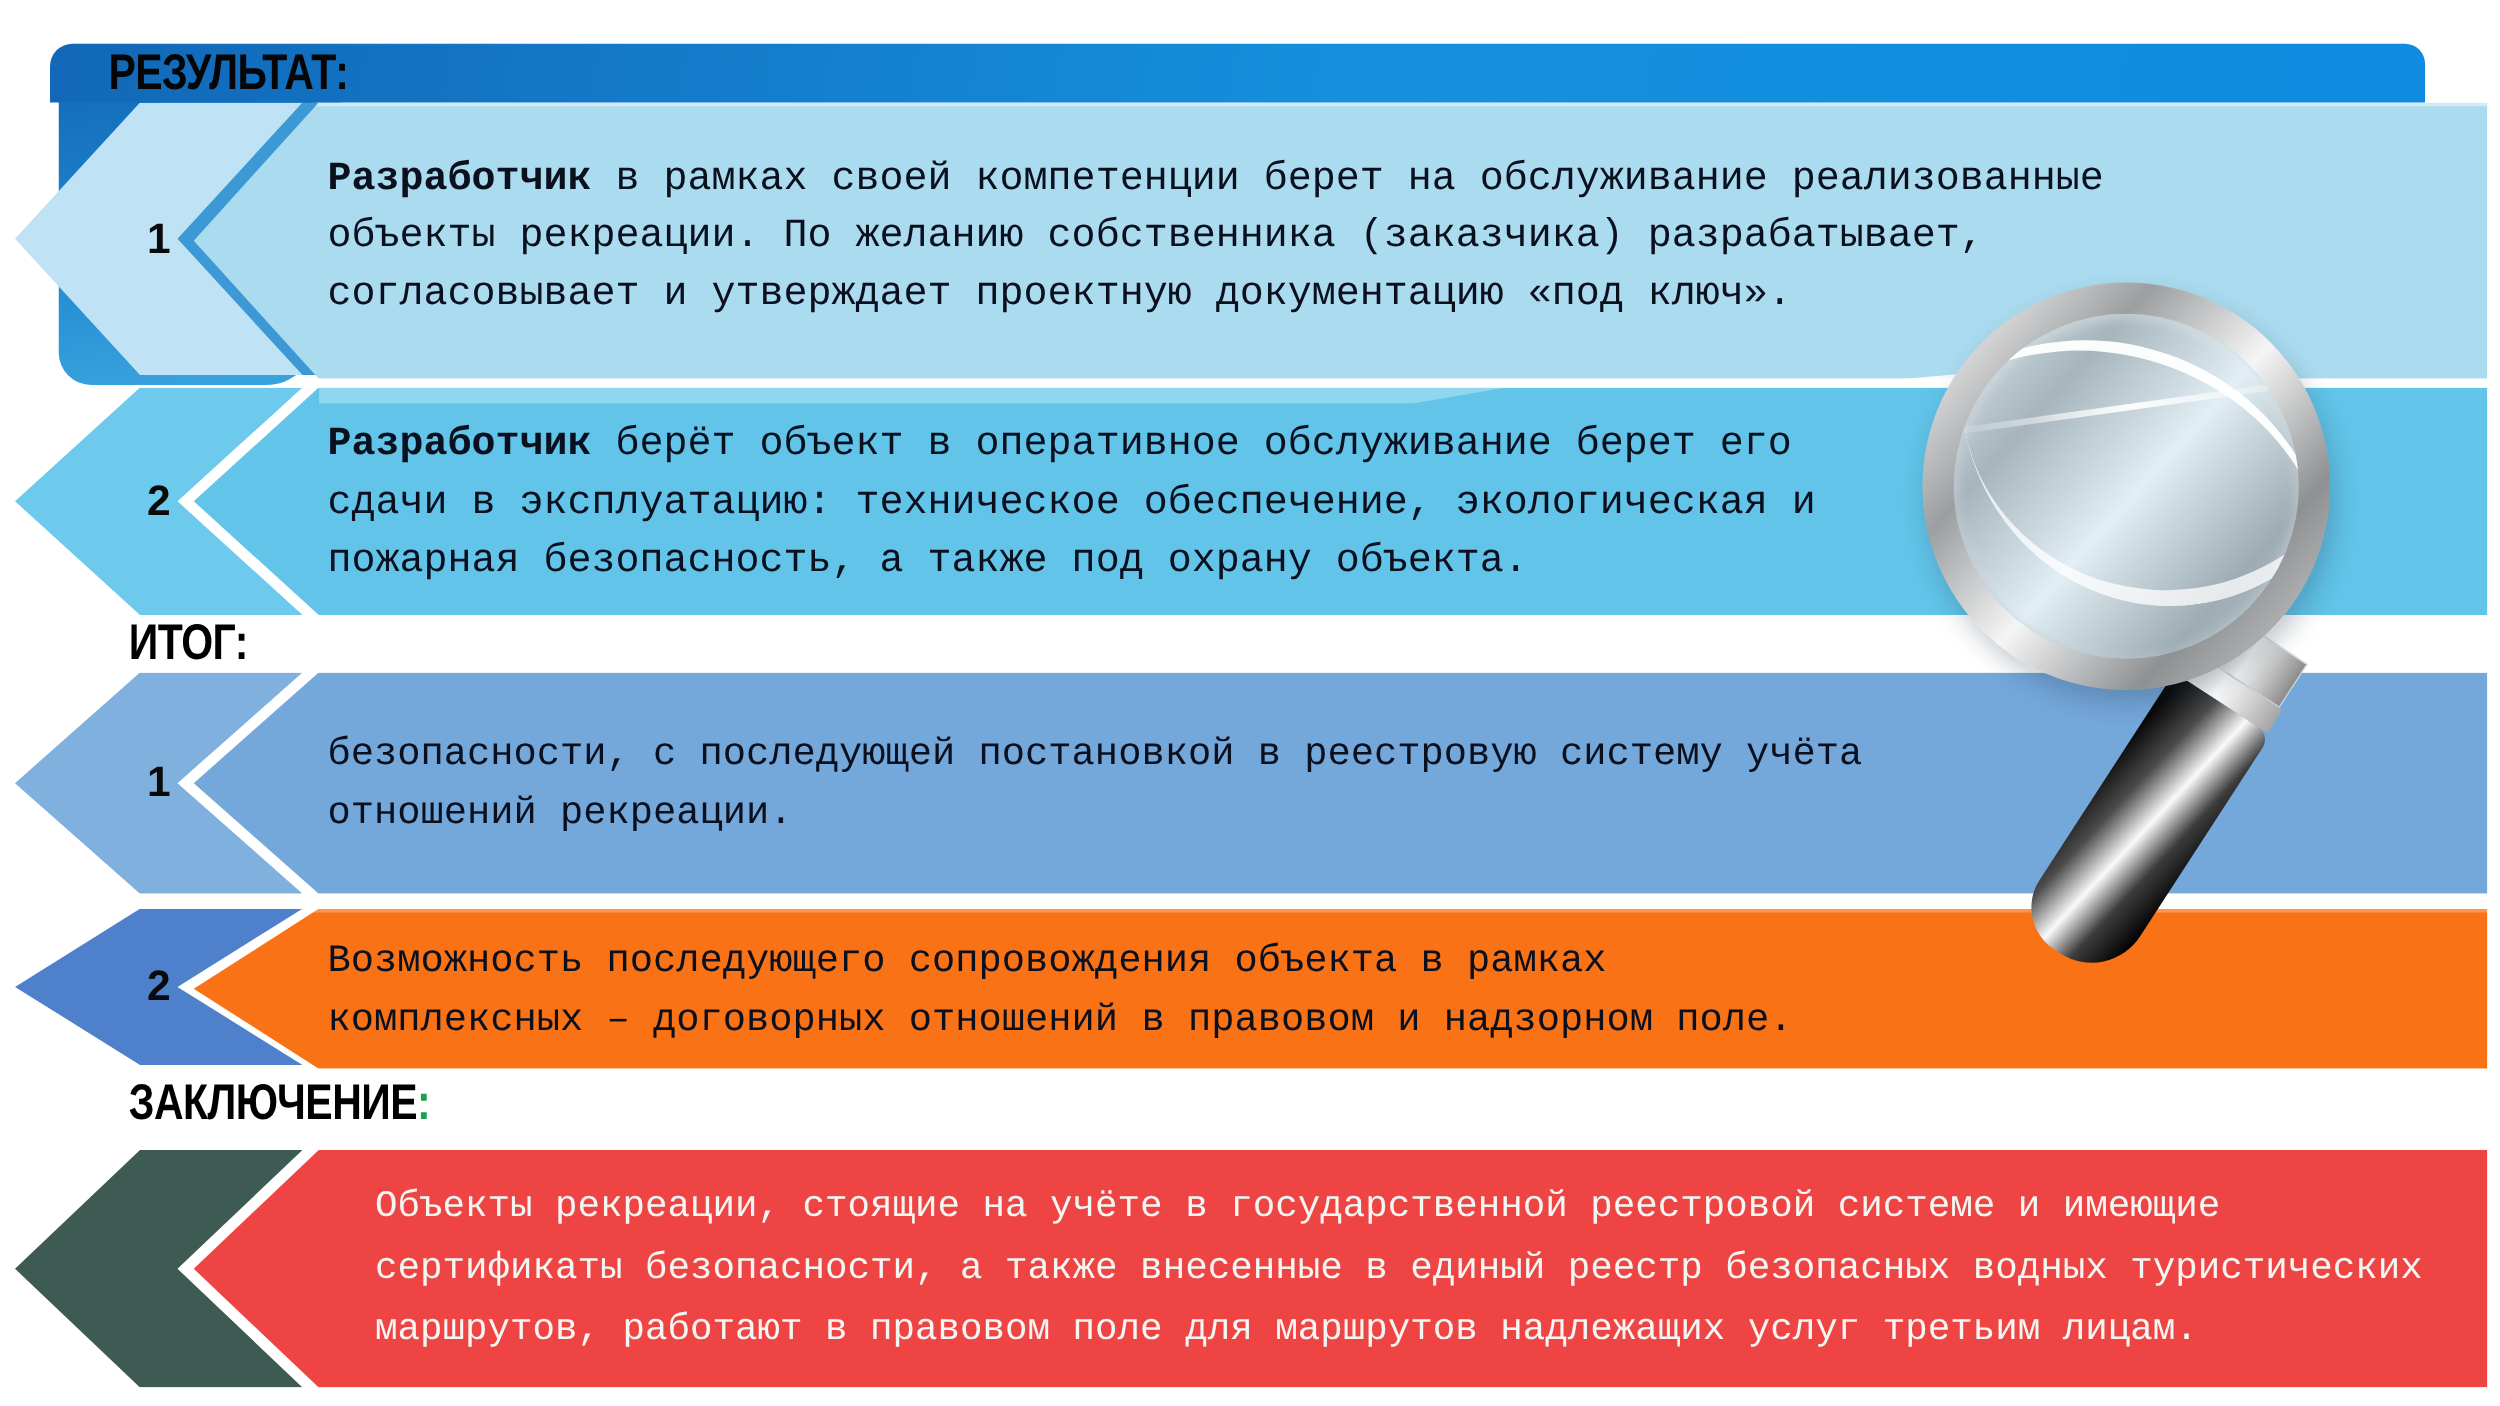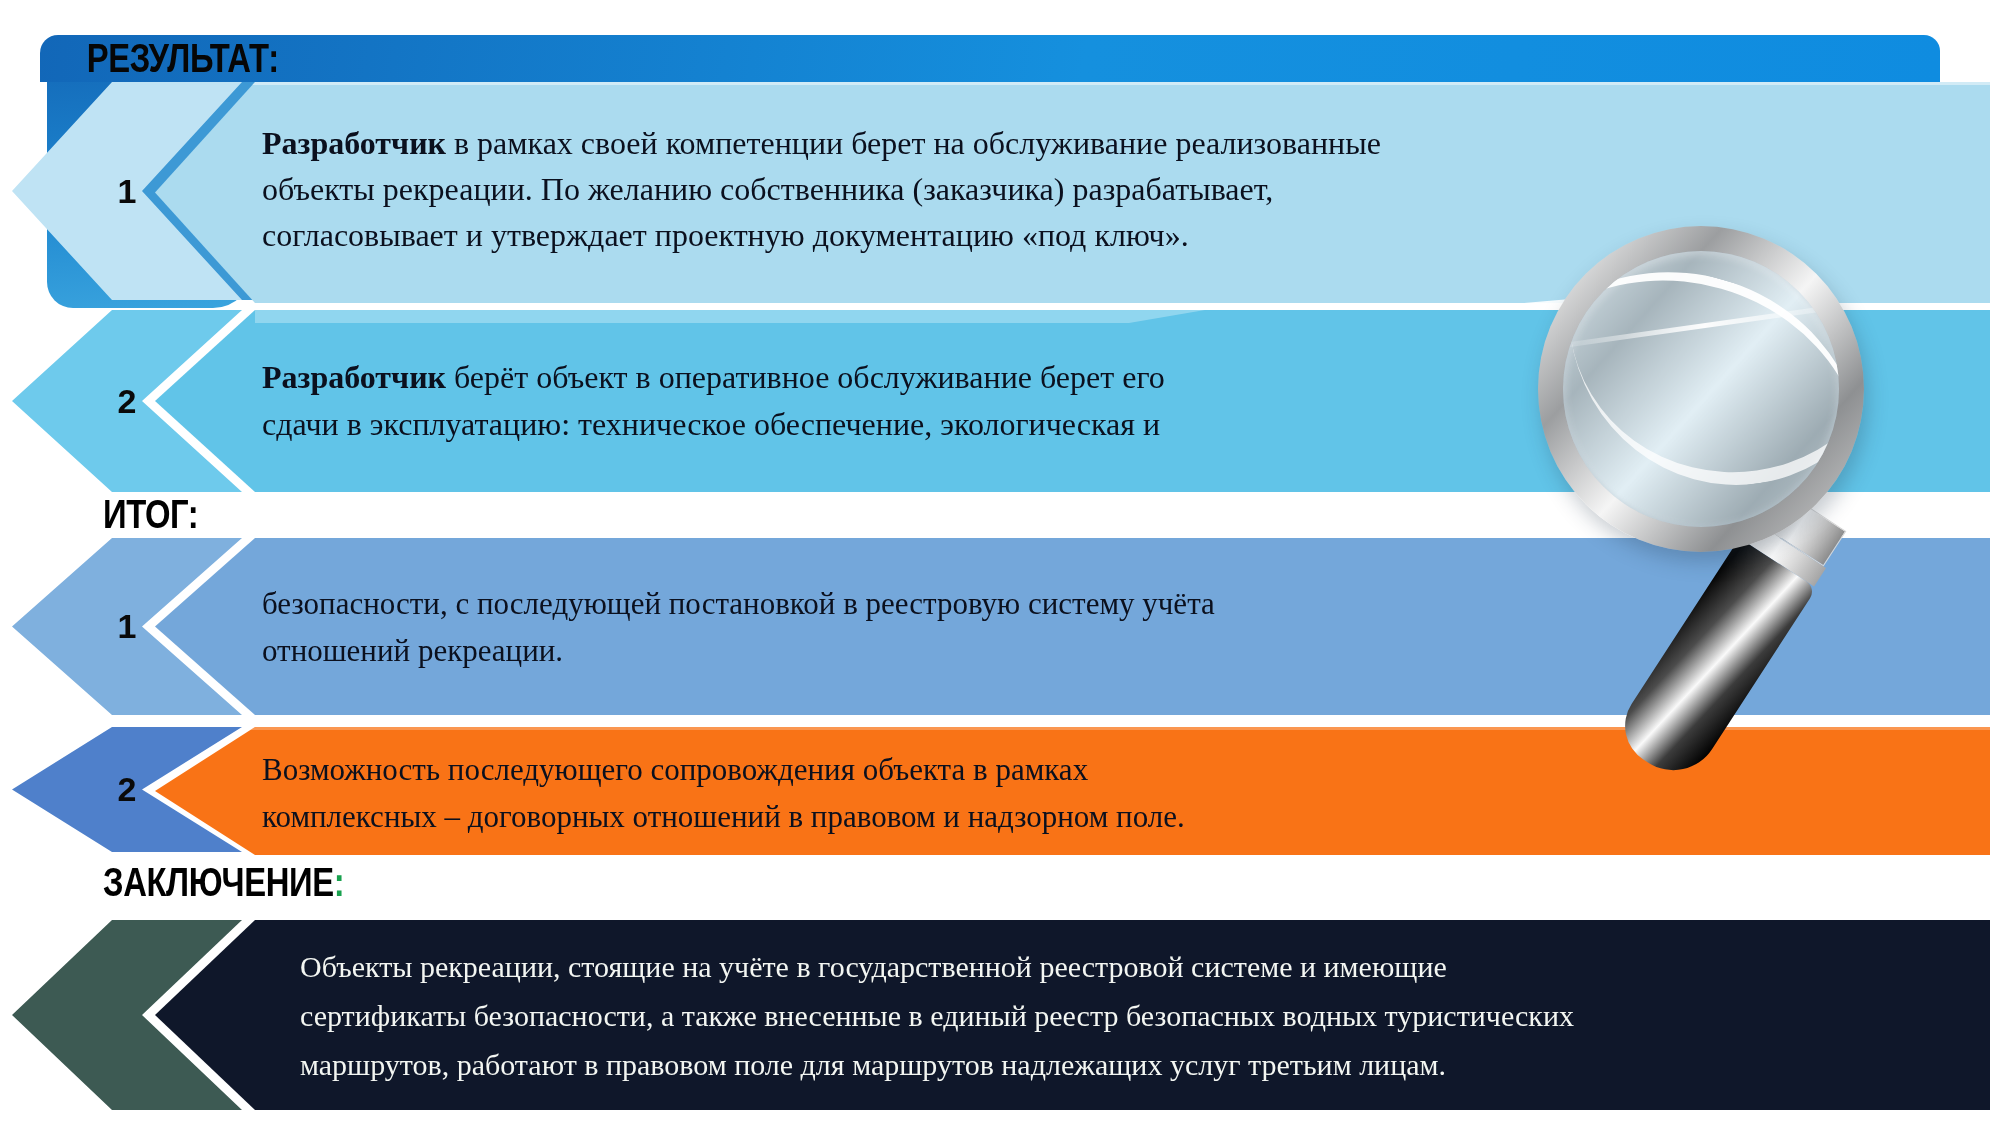--- a/index.html
+++ b/index.html
@@ -34,21 +34,21 @@
   .notch-back{position:absolute;left:128px;top:0;width:145px;height:100%;z-index:2;background:#3d99d5;}
 
   .chev{position:absolute;left:12px;top:0;width:230px;height:100%;z-index:3;
         clip-path:polygon(0 50%,100px 0,230px 0,130px 50%,230px 100%,100px 100%);
         display:flex;align-items:center;justify-content:center;}
   .chev .num{font-weight:700;font-size:34px;color:#0a0a0a;}
 
   .band{position:absolute;left:155px;top:0;width:1835px;height:100%;z-index:3;
         clip-path:polygon(100px 0,100% 0,100% 100%,100px 100%,0 50%);
         display:flex;flex-direction:column;justify-content:center;}
-  .band .txt{padding-left:107px;font-family:Liberation Serif, serif;color:#0b101e;}
+  .band .txt{padding-left:107px;font-family:Liberation Mono, monospace;color:#0b101e;}
   .band .line{white-space:nowrap;}
 
   #r1 .chev{background:#bfe3f4;}
   #r1 .band{background:#abdbef;border-top:3px solid rgba(255,255,255,.45);}
   #r1 .txt{font-size:32px;line-height:46px;padding-bottom:10px;}
 
   #r2 .chev{background:#6ecaec;}
   #r2 .band{background:#61c4e8;}
   #r2 .band::before{content:"";position:absolute;left:100px;top:0;width:950px;height:13px;
         background:rgba(255,255,255,.30);clip-path:polygon(0 0,100% 0,92% 100%,0 100%);}
@@ -56,21 +56,21 @@
 
   #r3 .chev{background:#7fb0de;}
   #r3 .band{background:#74a7da;}
   #r3 .txt{font-size:31px;line-height:47px;}
 
   #r4 .chev{background:#4f80cb;}
   #r4 .band{background:#f97316;border-top:3px solid rgba(255,255,255,.25);}
   #r4 .txt{font-size:31px;line-height:47px;}
 
   #r5 .chev{background:#3d5a53;}
-  #r5 .band{background:#0f172a;}
+  #r5 .band{background:#ef4444;}
   #r5 .txt{font-size:30px;line-height:49px;color:#f3f6f2;padding-left:145px;}
 
   .lead{font-weight:700;}
 
   
   .streak{position:absolute;background:rgba(255,255,255,.9);z-index:5;border-radius:3px;}
   #st1{left:1490px;top:296px;width:230px;height:4px;transform:rotate(-5deg);}
   #st2{left:1642px;top:284px;width:120px;height:4px;transform:rotate(-30deg);}
 
   
@@ -124,20 +124,21 @@
   </div>
 
   <div class="row" id="r2">
     <div class="chev">
       <span class="num">2</span>
     </div>
     <div class="band">
       <div class="txt">
         <div class="line"><span class="lead">Разработчик</span><span> берёт объект в оперативное обслуживание берет его</span></div>
         <div class="line">сдачи в эксплуатацию: техническое обеспечение, экологическая и</div>
+        <div class="line">пожарная безопасность, а также под охрану объекта.</div>
       </div>
     </div>
   </div>
 
   <div class="sec-label" id="lbl-itog">ИТОГ:</div>
 
   <div class="row" id="r3">
     <div class="chev">
       <span class="num">1</span>
     </div>

